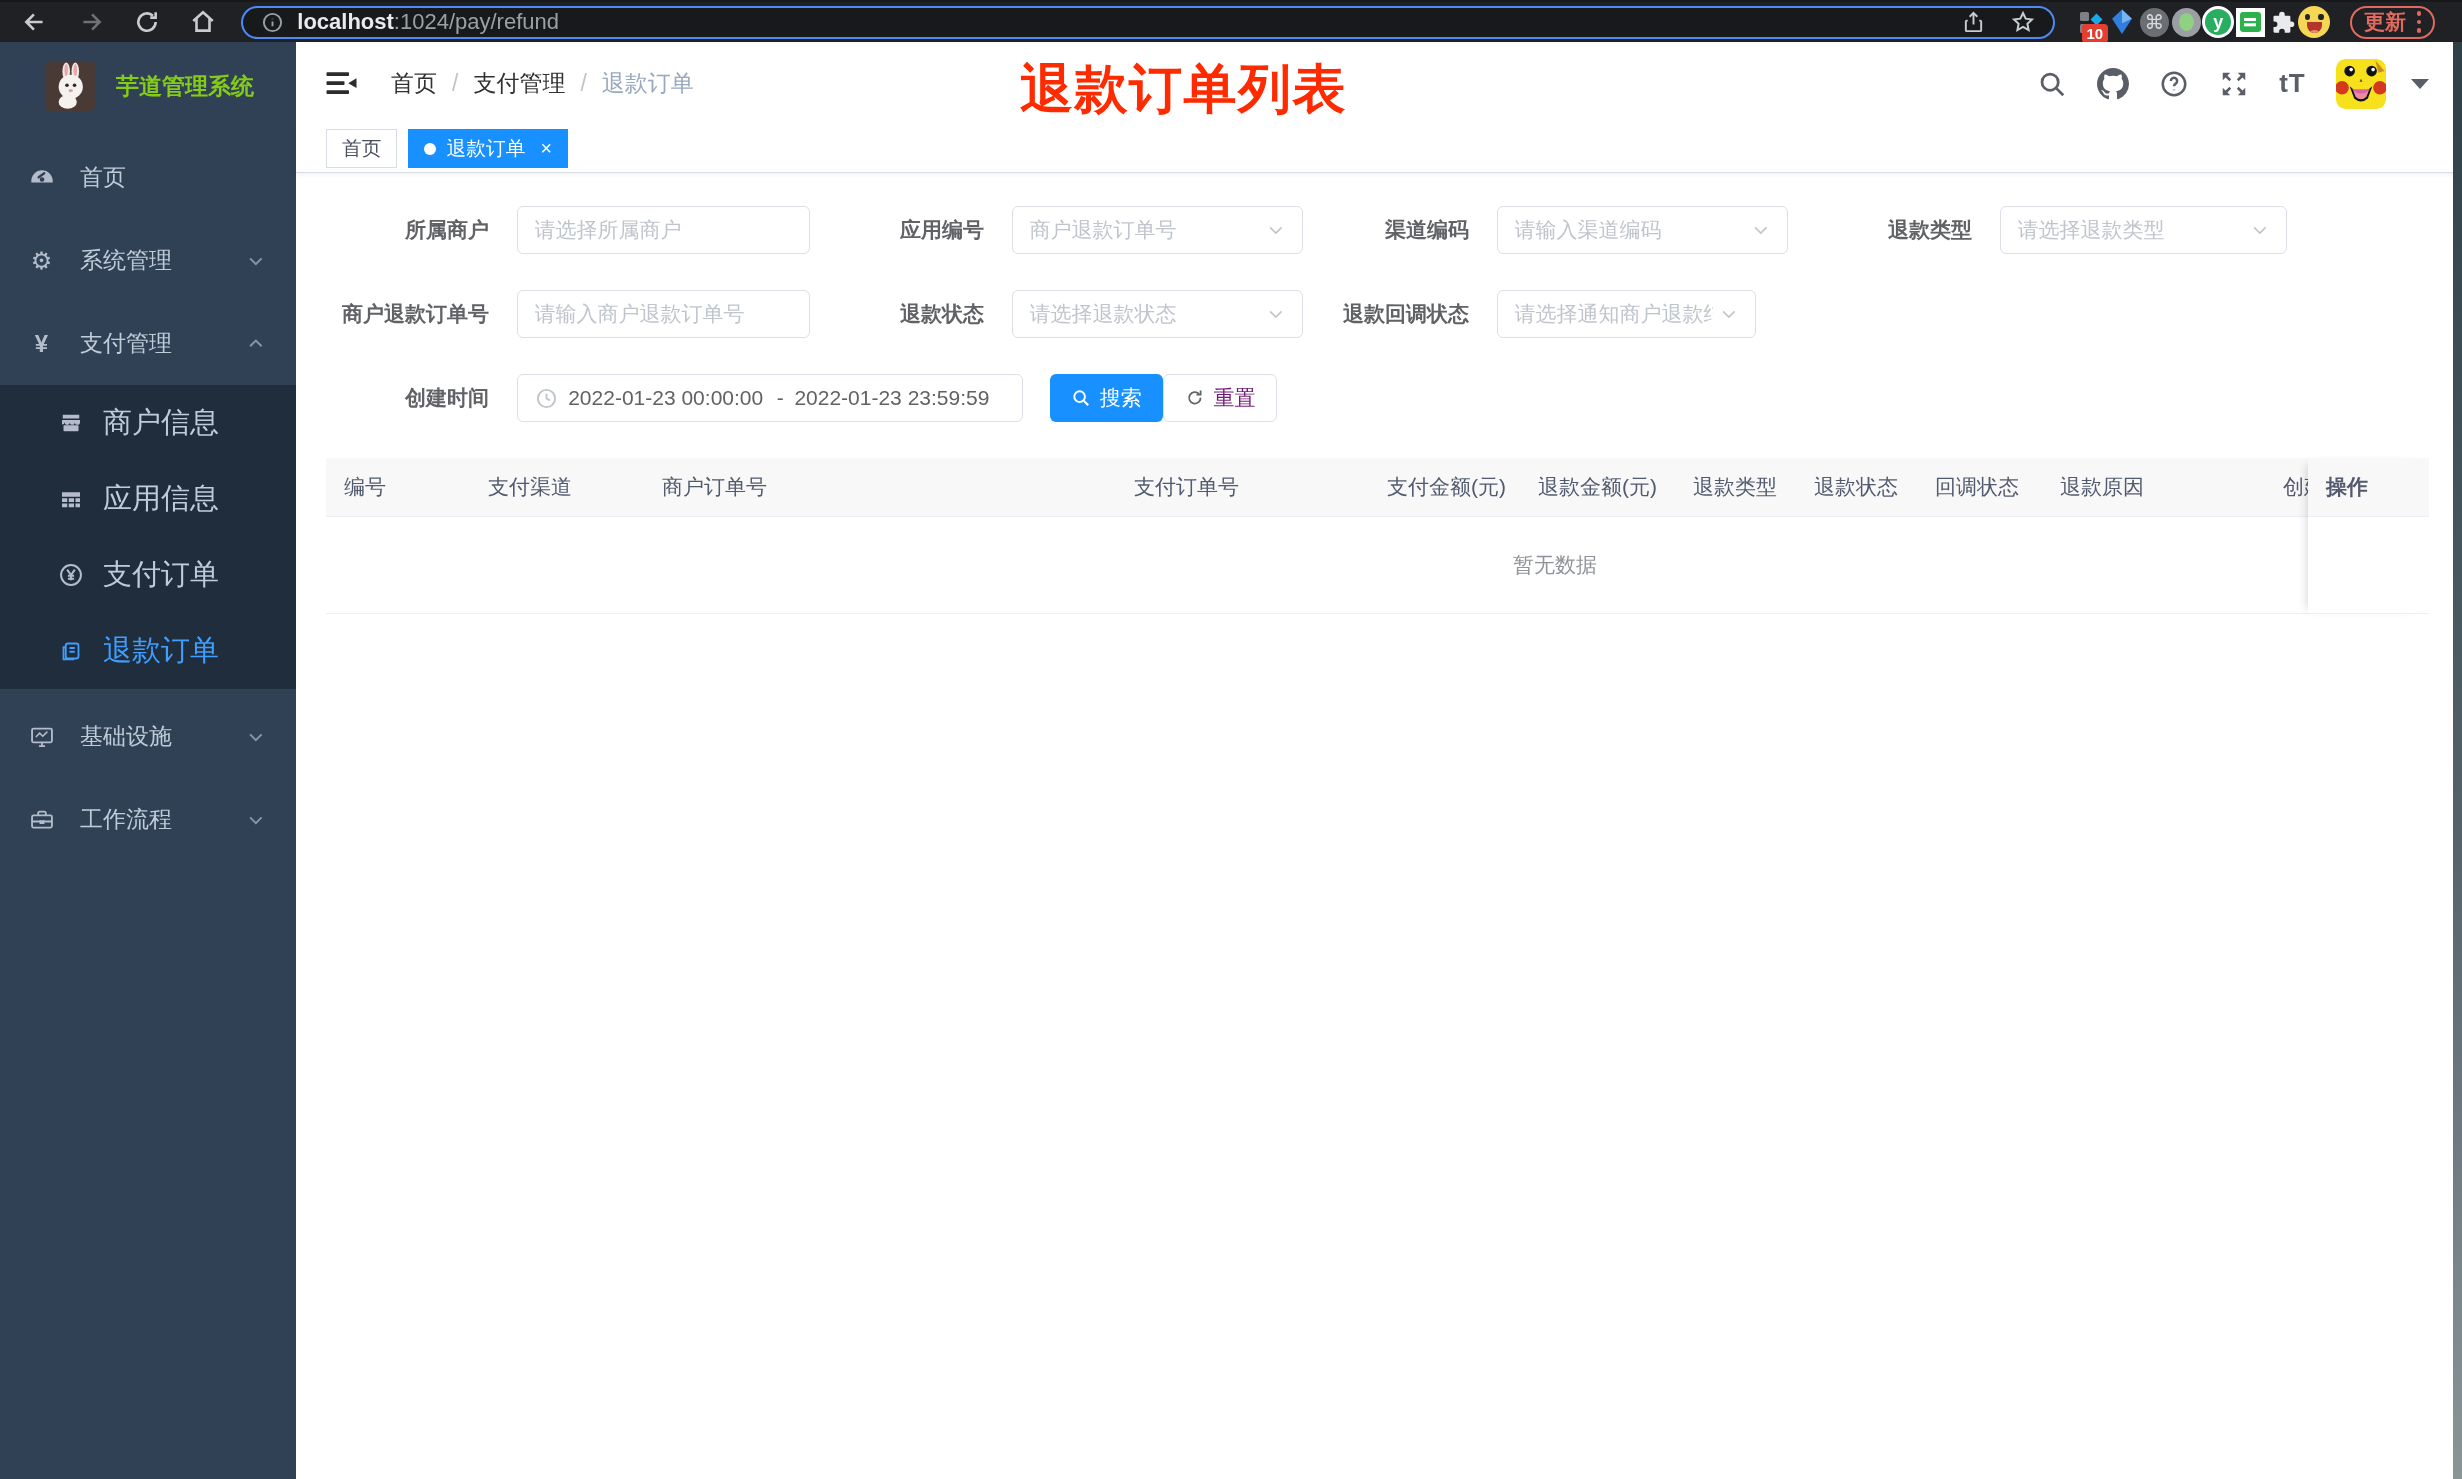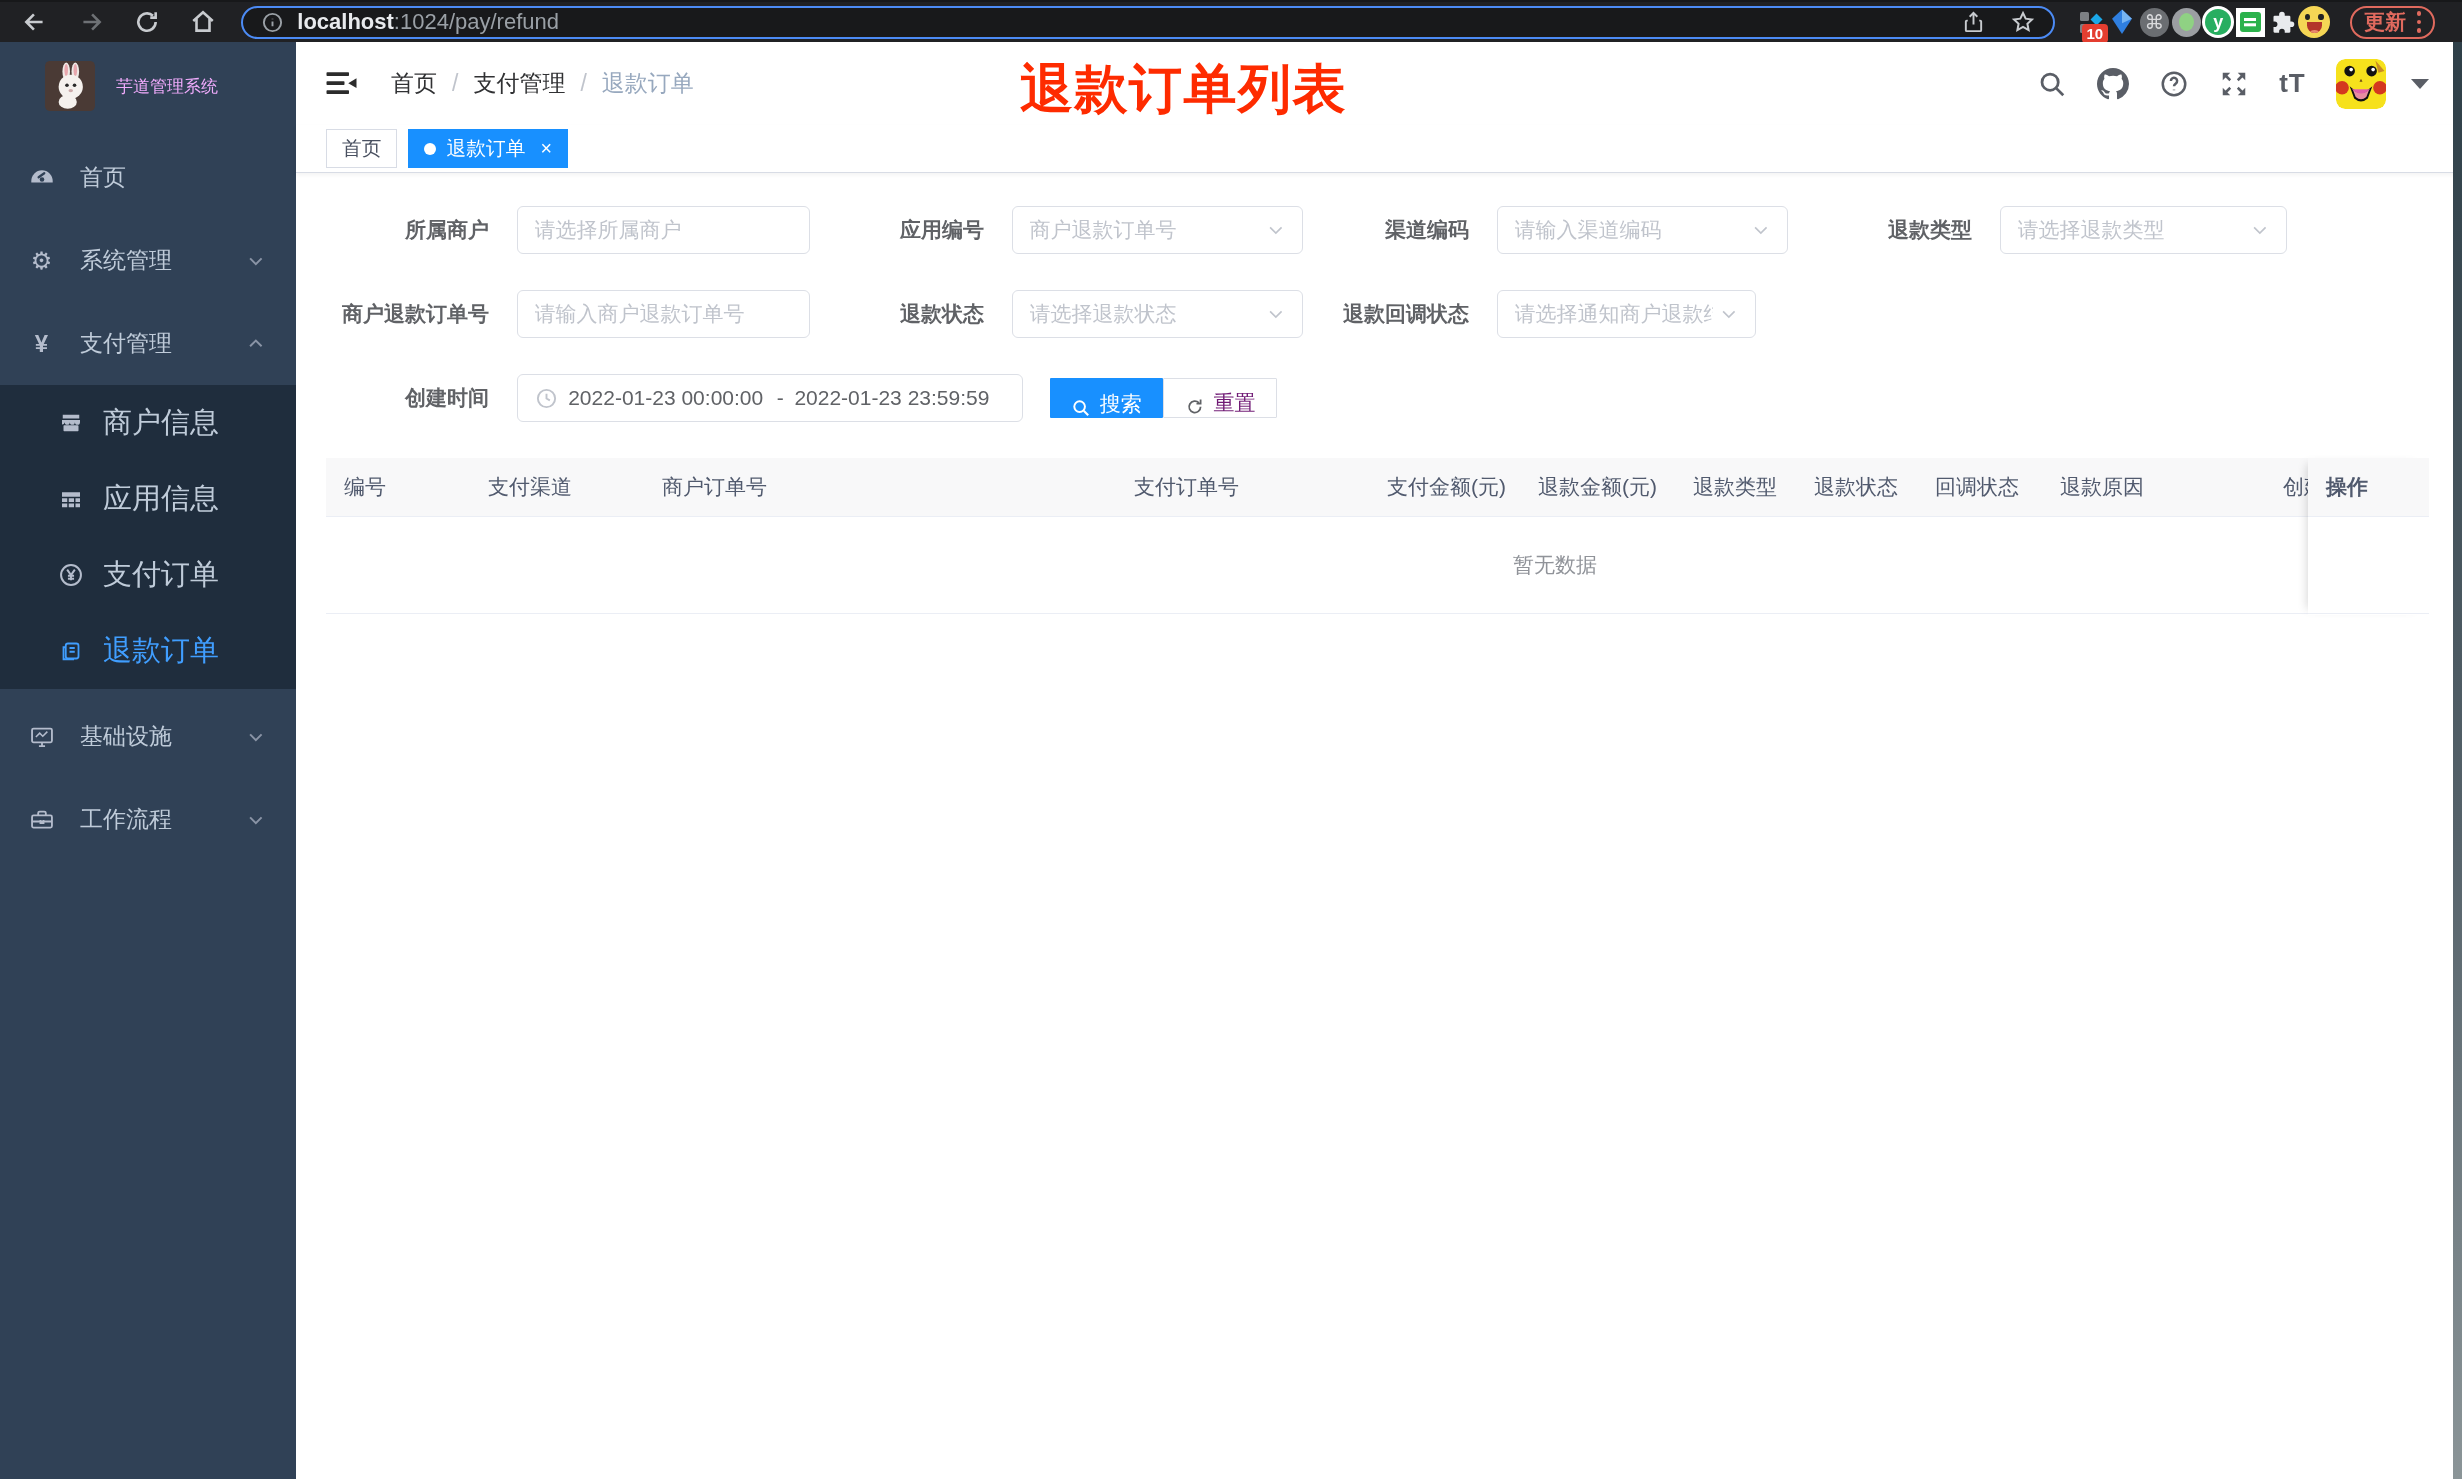--- a/index.html
+++ b/index.html
@@ -38,21 +38,21 @@
   .kebab i { width:4.5px; height:4.5px; border-radius:50%; background:#e06a5e; }
 
   
   .app { display:flex; height:1438px; position:relative; }
   .edge-strip { position:absolute; right:0; top:0; width:9px; height:100%; background:linear-gradient(180deg,#2e3f48,#55626a 55%,#8b9598); z-index:60; }
 
   
   .sidebar { width:296px; background:#304156; flex-shrink:0; color:#bfcbd9; }
   .logo { height:88px; display:flex; align-items:center; padding-left:45px; gap:21px; }
   .logo .limg { width:50px; height:50px; border-radius:4.5px; flex-shrink:0; }
-  .logo .ltitle { color:#f0abfc; font-size:17px; font-weight:400; }
+  .logo .ltitle { color:#84cc16; font-size:23px; font-weight:700; }
   .menu { padding-top:6px; }
   .mitem { height:83px; display:flex; align-items:center; padding-left:27px; font-size:23px; color:#bfcbd9; position:relative; cursor:pointer; }
   .mitem .micon { width:29px; display:flex; justify-content:center; color:#b4bccc; font-style:normal; font-size:24px; }
   .mitem .mlabel { margin-left:24px; }
   .mitem .chev { position:absolute; right:30px; color:#8a94a6; display:flex; }
   .submenu { background:#1f2d3d; }
   .sitem { height:76px; display:flex; align-items:center; padding-left:56px; font-size:29px; color:#bfcbd9; cursor:pointer; }
   .sitem .micon { width:29px; display:flex; justify-content:center; color:#b4bccc; }
   .sitem .mlabel { margin-left:18px; }
   .sitem.active, .sitem.active .micon { color:#409eff; }
@@ -83,21 +83,21 @@
   .frow { display:flex; align-items:center; margin-bottom:36px; }
   .lab { text-align:right; font-size:21px; font-weight:700; color:#606266; margin-right:28px; flex-shrink:0; }
   .w1{width:163px;} .w2{width:174px;} .w3{width:166px;} .w4{width:184px;}
   .field { height:48px; border:1.5px solid #dcdfe6; border-radius:6px; background:#fff; display:flex; align-items:center; padding:0 16.6px; flex-shrink:0; cursor:text; }
   .field .ph { flex:1; font-size:21px; color:#c0c4cc; white-space:nowrap; overflow:hidden; }
   .field .fchev { color:#c0c4cc; display:flex; margin-left:6px; }
   .fw388{width:293px;} .fw385{width:291px;} .fw380{width:287px;} .fw343{width:259px;} .fwdate{width:506px;}
   .dval { font-size:21px; color:#606266; white-space:nowrap; overflow:hidden; width:198px; }
   .dsep { font-size:21px; color:#606266; margin:0 10.6px; }
   .fclock { color:#c0c4cc; display:flex; margin-right:10.6px; flex-shrink:0; }
-  .btn { height:40px; border-radius:1px; font-size:21px; display:flex; align-items:flex-end; gap:9px; padding:0 21px; cursor:pointer; flex-shrink:0; }
+  .btn { height:48px; border-radius:6px; font-size:21px; display:flex; align-items:center; gap:9px; padding:0 21px; cursor:pointer; flex-shrink:0; }
   .btn-primary { background:#1890ff; color:#fff; margin-left:27px; }
   .btn-plain { background:#fff; color:#701a75; border:1.5px solid #dcdfe6; }
 
   
   .toolbar { margin-top:3px; display:flex; align-items:center; position:relative; height:42px; }
   .btn-export { height:39px; border-radius:6px; background:#fdf6ec; border:1.5px solid #f5dab1; color:#e6a23c; font-size:19.7px; display:flex; align-items:center; gap:7.6px; padding:0 18px; cursor:pointer; }
   .tool-circles { position:absolute; right:39px; top:0; display:flex; gap:16.6px; }
   .circ { width:41px; height:41px; border-radius:50%; border:1.5px solid #dcdfe6; background:#fff; color:#606266; display:flex; align-items:center; justify-content:center; cursor:pointer; }
 
   

